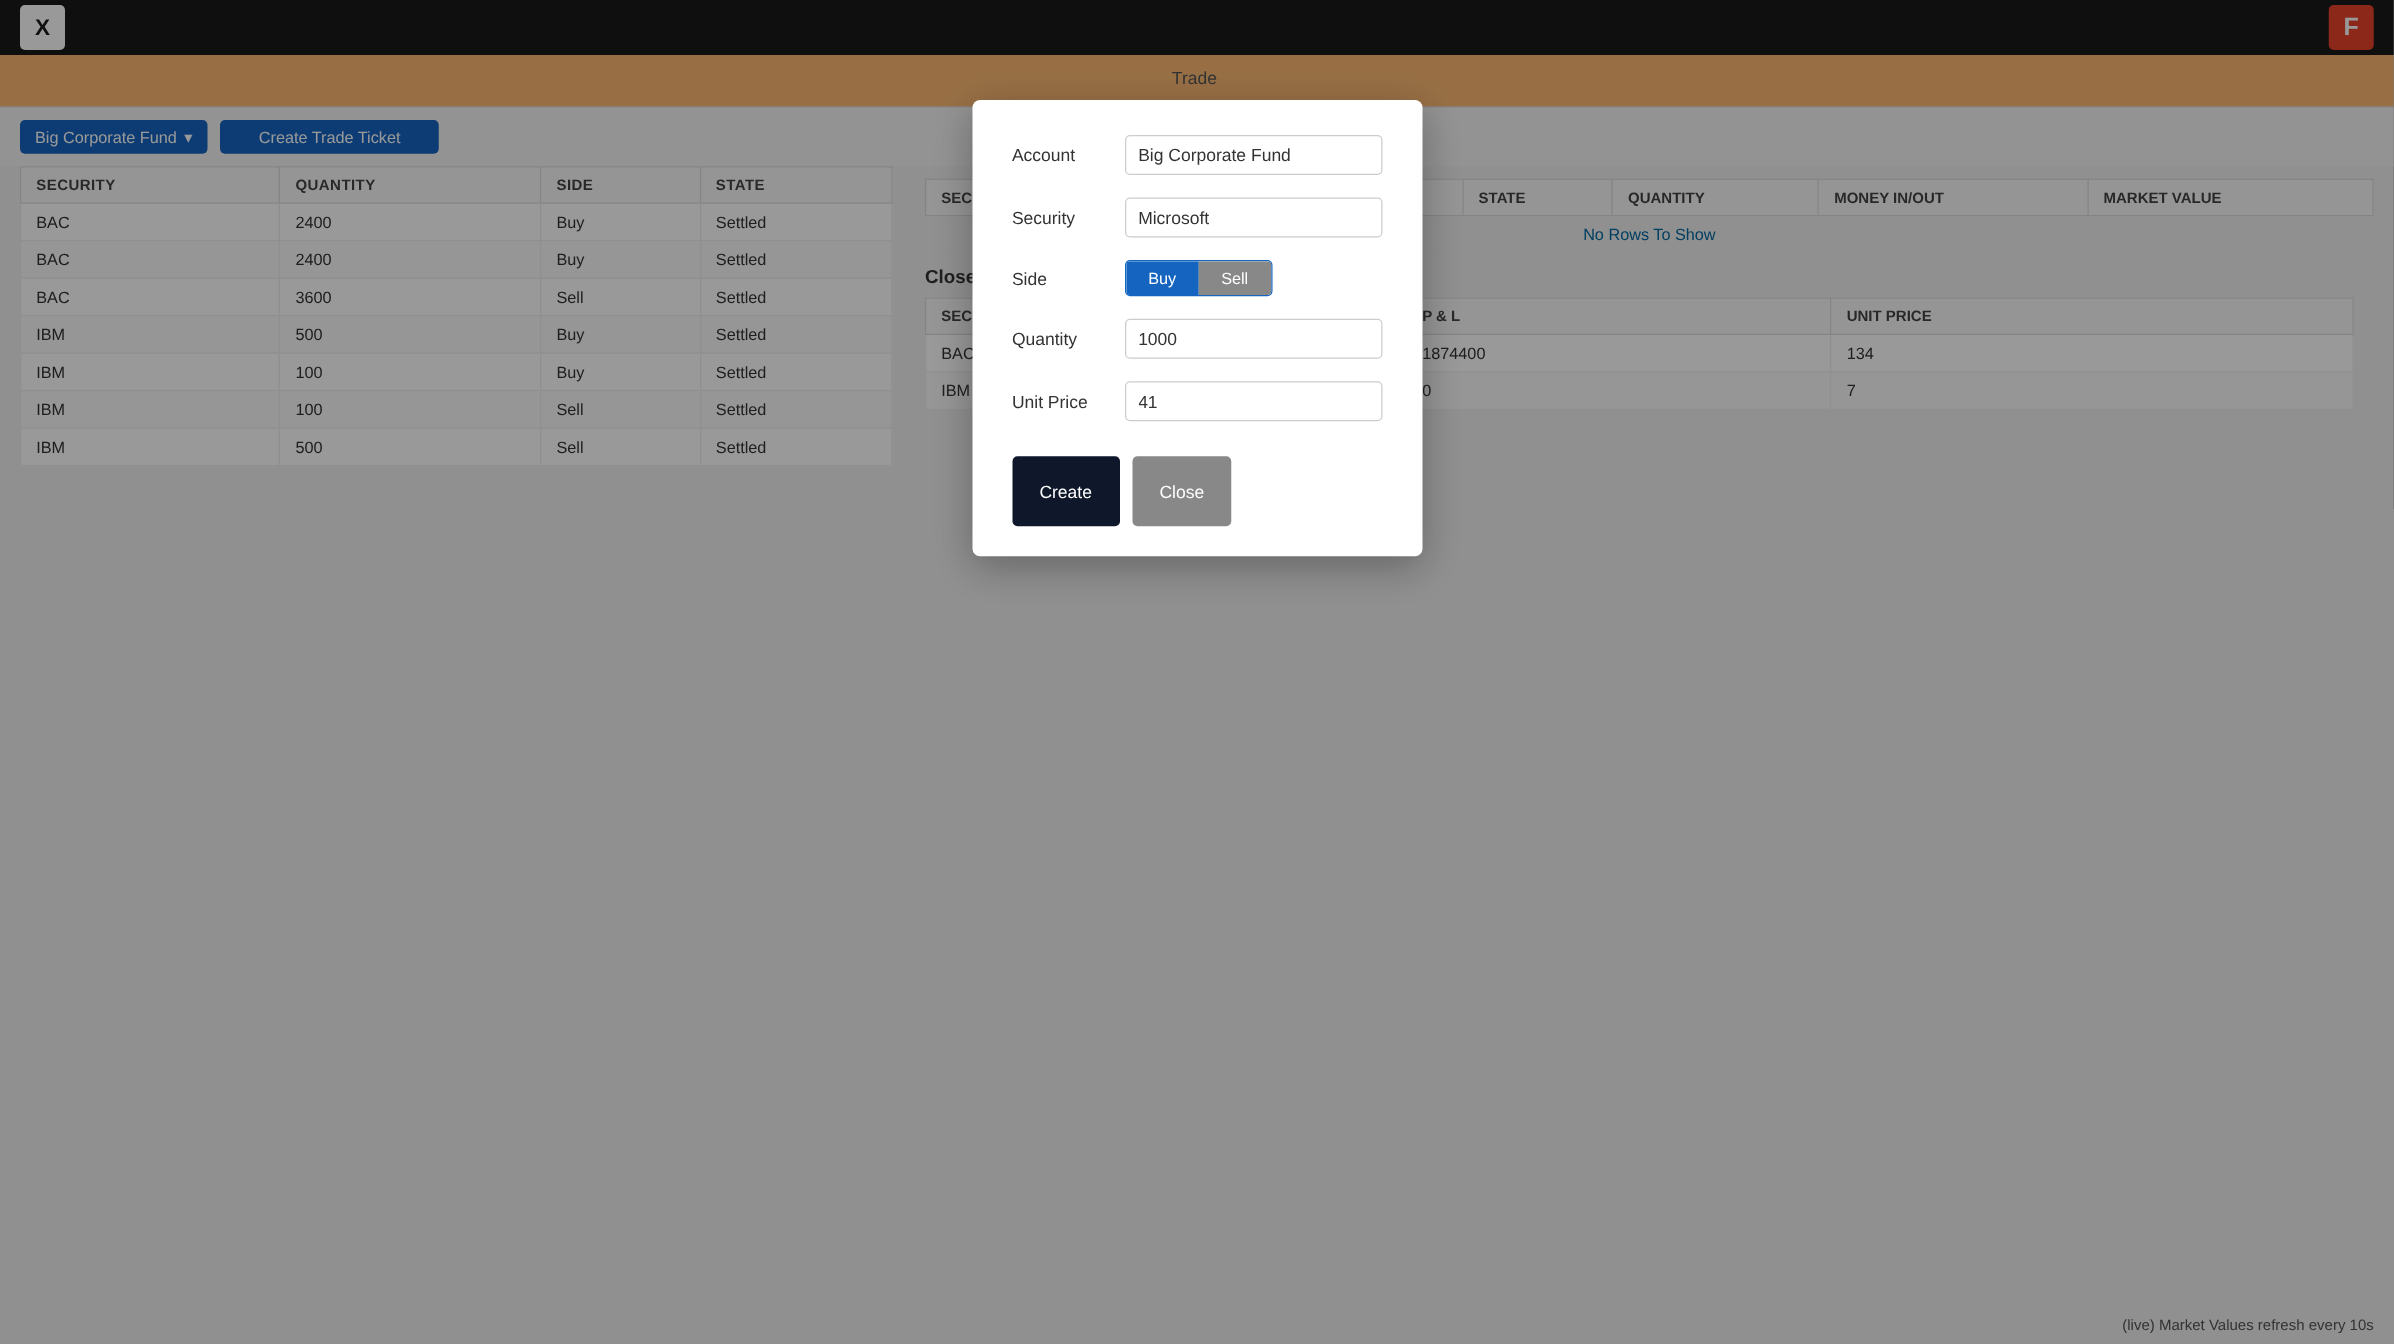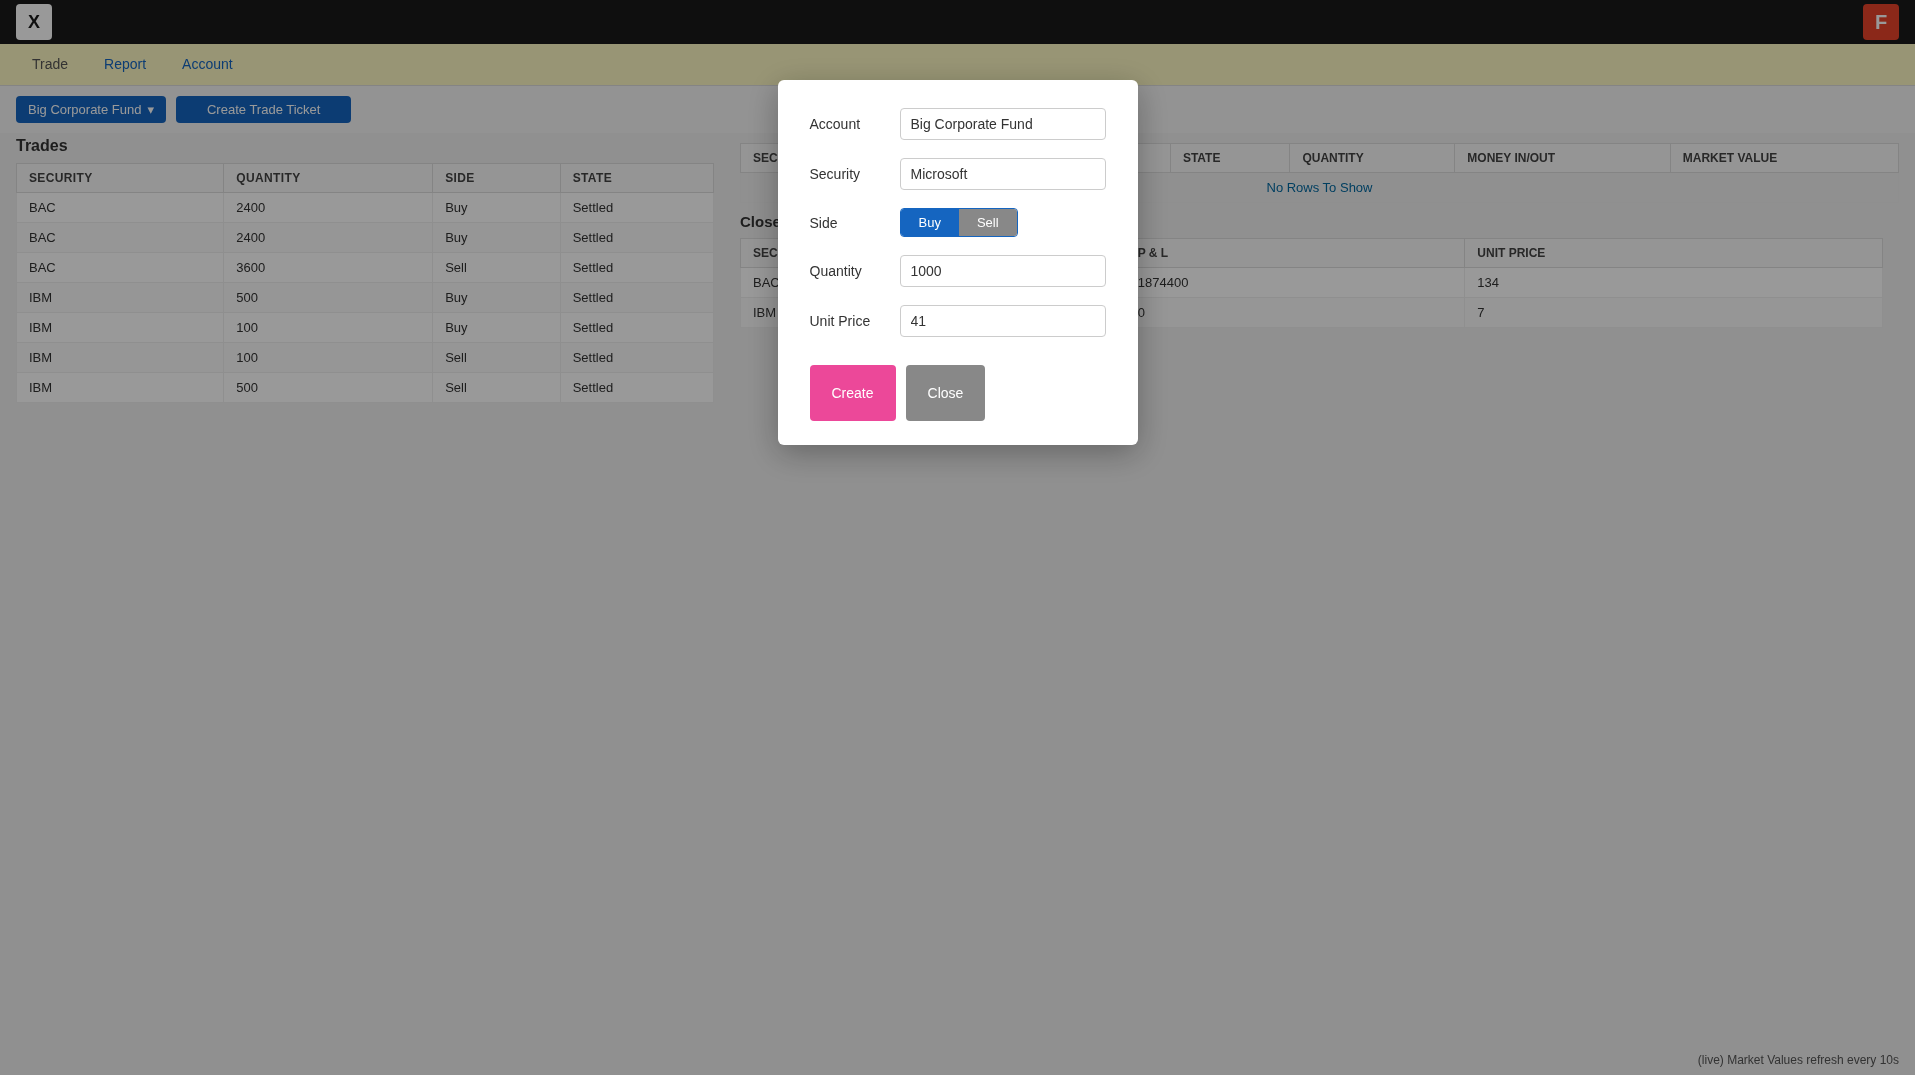--- a/index.html
+++ b/index.html
@@ -49,26 +49,27 @@
 
     
     .main-content {
       background: #f0f0f0;
       min-height: calc(1075px - 44px);
       position: relative;
     }
 
     
     .tab-nav {
-      background: #fef9c3;
+      background: #fdba74;
       border-bottom: 1px solid #ddd;
       display: flex;
       align-items: center;
       padding: 0 16px;
       height: 42px;
+      flex-direction: column;
     }
     .tab-item {
       padding: 10px 16px;
       cursor: pointer;
       font-size: 14px;
       color: #555;
       border-bottom: 2px solid transparent;
       margin-right: 4px;
     }
     .tab-item.active {
@@ -278,21 +279,21 @@
     .side-btn.active-sell {
       background: #888;
       color: #fff;
     }
     .modal-buttons {
       display: flex;
       gap: 10px;
       margin-top: 28px;
     }
     .modal-create-btn {
-      background: #ec4899;
+      background: #0f172a;
       color: #fff;
       border: none;
       padding: 20px 22px;
       border-radius: 4px;
       font-size: 14px;
       cursor: pointer;
     }
     .modal-close-btn {
       background: #888;
       color: #fff;
@@ -341,21 +342,20 @@
       <span>Big Corporate Fund</span>
       <span>▾</span>
     </button>
     <button class="btn-primary">Create Trade Ticket</button>
   </div>
 
   <div class="layout-row">
 
     <div class="left-col">
       <div class="trades-section">
-        <div class="section-title">Trades</div>
         <table class="trades-table">
           <thead>
             <tr>
               <th>SECURITY</th>
               <th>QUANTITY</th>
               <th>SIDE</th>
               <th>STATE</th>
             </tr>
           </thead>
           <tbody id="trades-tbody">

